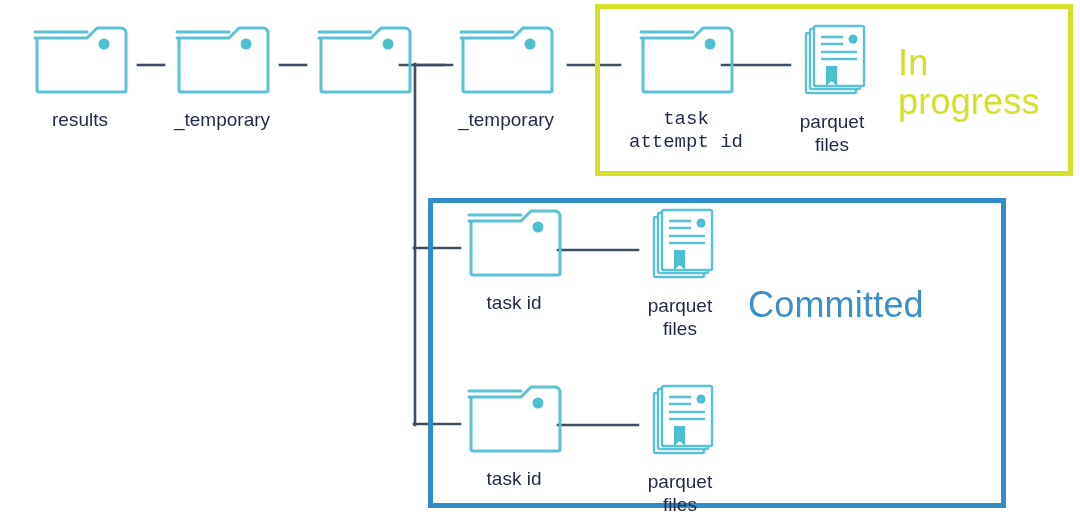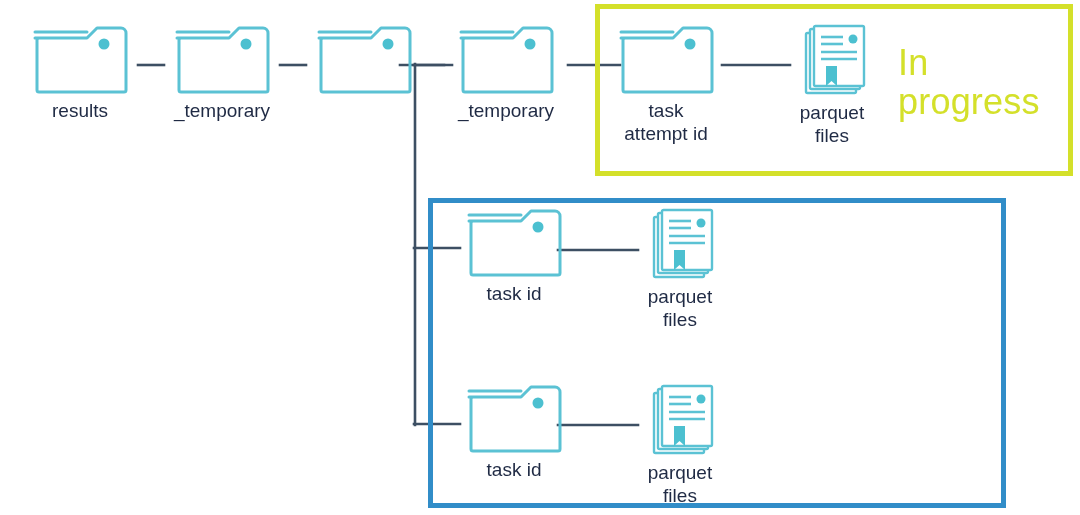--- a/index.html
+++ b/index.html
@@ -61,21 +61,21 @@
     text-align: center;
   }
   .icon-wrap {
     position: relative;
     height: 72px;
     display: flex;
     align-items: flex-start;
     justify-content: center;
   }
   .node-label {
-    margin-top: 5px;
+    margin-top: 14px;
     font-size: 19px;
     line-height: 1.22;
     color: #1f2a44;
     white-space: pre-line;
     text-align: center;
   }
   .folder-svg { display:block; }
   .doc-svg { display:block; }
 </style>
 </head>
@@ -108,20 +108,21 @@
 
       <line x1="558" y1="425" x2="638" y2="425"></line>
     </g>
   </svg>
 
   <div class="group-box" id="box-inprogress"></div>
   <div class="group-box" id="box-committed"></div>
 
   <div class="group-label" id="label-inprogress">In
 progress</div>
+  <div class="group-label" id="label-committed">Committed</div>
 
   <div class="node" style="left:10px; top:22px;">
     <div class="icon-wrap">
       <svg class="folder-svg" width="96" height="74" viewBox="0 0 96 74" xmlns="http://www.w3.org/2000/svg">
         <path d="M3 10 h52" stroke="#5bc2d4" stroke-width="3" fill="none" stroke-linecap="round"></path>
         <path d="M3 16 h52 l10 -10 h24 a5 5 0 0 1 5 5 v57 a2 2 0 0 1 -2 2 h-85 a2 2 0 0 1 -2 -2 v-50 a2 2 0 0 1 2 -2 z" stroke="#5bc2d4" stroke-width="3" fill="none" stroke-linejoin="round"></path>
         <circle cx="72" cy="22" r="5.5" fill="#4cc0d0"></circle>
       </svg>
     </div>
     <div class="node-label">results</div>
@@ -152,21 +153,21 @@
     <div class="icon-wrap">
       <svg class="folder-svg" width="96" height="74" viewBox="0 0 96 74" xmlns="http://www.w3.org/2000/svg">
         <path d="M3 10 h52" stroke="#5bc2d4" stroke-width="3" fill="none" stroke-linecap="round"></path>
         <path d="M3 16 h52 l10 -10 h24 a5 5 0 0 1 5 5 v57 a2 2 0 0 1 -2 2 h-85 a2 2 0 0 1 -2 -2 v-50 a2 2 0 0 1 2 -2 z" stroke="#5bc2d4" stroke-width="3" fill="none" stroke-linejoin="round"></path>
         <circle cx="72" cy="22" r="5.5" fill="#4cc0d0"></circle>
       </svg>
     </div>
     <div class="node-label">_temporary</div>
   </div>
 
-  <div class="node" style="left:596px; top:22px;">
+  <div class="node" style="left:616px; top:22px;font-family:Liberation Mono, monospace;">
     <div class="icon-wrap">
       <svg class="folder-svg" width="96" height="74" viewBox="0 0 96 74" xmlns="http://www.w3.org/2000/svg">
         <path d="M3 10 h52" stroke="#5bc2d4" stroke-width="3" fill="none" stroke-linecap="round"></path>
         <path d="M3 16 h52 l10 -10 h24 a5 5 0 0 1 5 5 v57 a2 2 0 0 1 -2 2 h-85 a2 2 0 0 1 -2 -2 v-50 a2 2 0 0 1 2 -2 z" stroke="#5bc2d4" stroke-width="3" fill="none" stroke-linejoin="round"></path>
         <circle cx="72" cy="22" r="5.5" fill="#4cc0d0"></circle>
       </svg>
     </div>
     <div class="node-label">task
 attempt id</div>
   </div>

